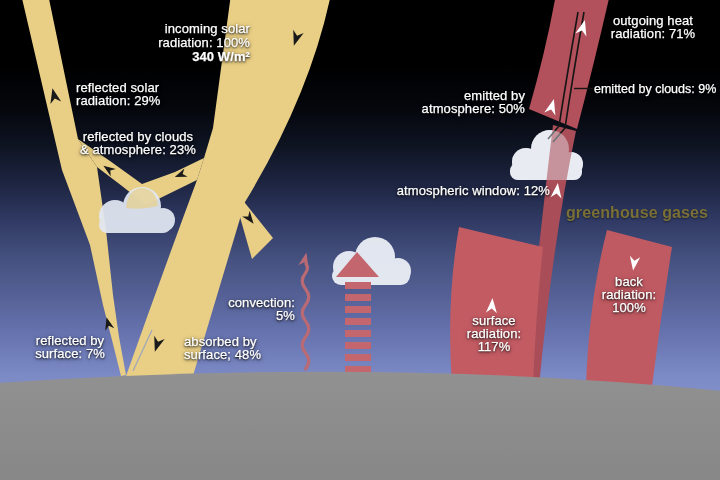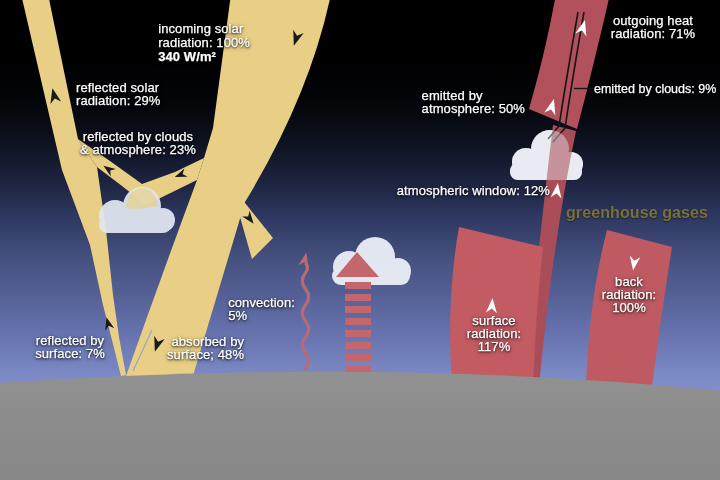--- a/index.html
+++ b/index.html
@@ -3,21 +3,21 @@
 <meta charset="utf-8">
 <style>
   html,body{margin:0;padding:0;}
   #stage{position:relative;width:720px;height:480px;overflow:hidden;background:#000;
          font-family:"Liberation Sans",sans-serif;}
   svg{position:absolute;left:0;top:0;}
   .lbl{position:absolute;color:#fff;font-size:13px;line-height:13px;letter-spacing:.1px;
        -webkit-text-stroke:0.25px #fff;
        text-shadow:0 1px 2px rgba(0,0,0,.9),0 1px 4px rgba(0,0,0,.65);white-space:nowrap;}
   .ctr{transform:translateX(-50%);text-align:center;}
-  .rt{text-align:left;}
+  .rt{text-align:right;}
   .b{font-weight:bold;font-size:13px;}
   #lbl-incoming{line-height:14px;}
   #lbl-emitted-clouds{font-size:12.5px;letter-spacing:0;}
   #lbl-greenhouse{font-weight:bold;font-size:16px;color:#7a7036;-webkit-text-stroke:0;
        text-shadow:0 1px 2px rgba(0,0,0,.45);}
 </style>
 </head>
 <body>
 
 <div id="stage">
@@ -175,17 +175,17 @@
   <div>117%</div>
 </div>
 <div class="lbl rt" style="right:425px;top:296px;">
   <div>convection:</div>
   <div>5%</div>
 </div>
 <div class="lbl ctr" style="left:70px;top:334px;">
   <div>reflected by</div>
   <div>surface: 7%</div>
 </div>
-<div class="lbl" style="left:167px;top:335px;text-align:right;">
+<div class="lbl" style="left:184px;top:335px;">
   <div>absorbed by</div>
   <div>surface; 48%</div>
 </div>
 </div>
 
 </body></html>

